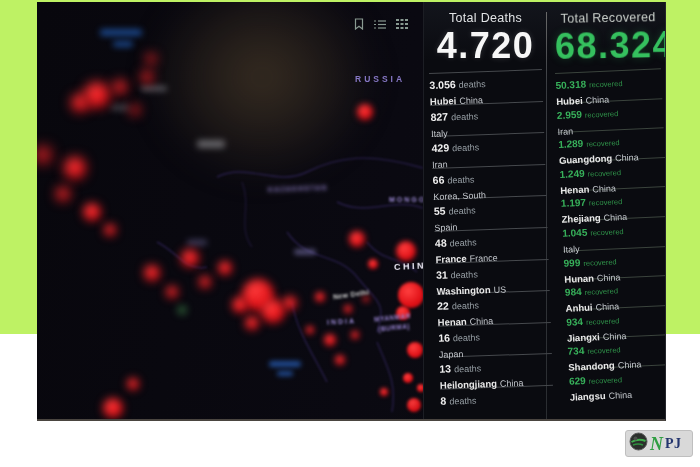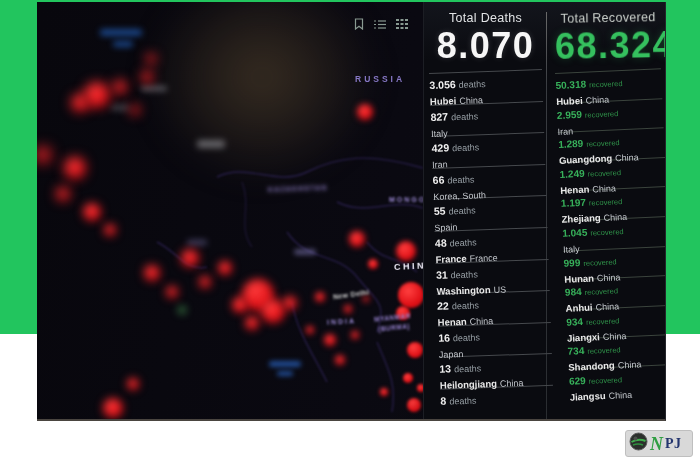--- a/index.html
+++ b/index.html
@@ -1,17 +1,17 @@
 <!DOCTYPE html>
 <html><head>
 <meta charset="utf-8">
 <style>
   html,body{margin:0;padding:0;background:#ffffff;width:700px;height:467px;overflow:hidden;
     font-family:"Liberation Sans", sans-serif;}
-  .page{position:relative;width:700px;height:334px;background:#22c55e;text-decoration:underline;}
+  .page{position:relative;width:700px;height:334px;background:#bef264;text-decoration:underline;}
 
   
   .photo{position:absolute;left:37px;top:2px;width:628px;height:417px;overflow:hidden;
     background:linear-gradient(100deg,#08070d 0%,#0a0911 55%,#0c0d13 100%);
     border-bottom:2px solid #4a4540;border-right:1px solid #26262c;}
 
   .map{position:absolute;left:0;top:0;width:386px;height:100%;overflow:hidden;}
   .map::before{content:'';position:absolute;left:110px;top:-30px;width:230px;height:210px;
     background:radial-gradient(closest-side,rgba(94,76,49,.55),rgba(94,76,49,0));
     filter:blur(16px);pointer-events:none;}
@@ -188,21 +188,21 @@
                 <rect x="9" y="8" width="3" height="2"></rect>
             </g>
           </svg>
         </span>
       </div>
     </div>
 
     <div class="panel">
       <div class="col deaths-col">
         <div class="stat-title">Total Deaths</div>
-        <div class="stat-value">8.070</div>
+        <div class="stat-value">4.720</div>
         <div class="list" id="deaths-list">
             <div class="drow">
               <div class="l1"><span class="dnum">3.056</span><span class="dunit">deaths</span></div>
               <div class="l2"><span class="rbold">Hubei</span><span class="rrest">China</span></div>
             </div>
             <div class="drow">
               <div class="l1"><span class="dnum">827</span><span class="dunit">deaths</span></div>
               <div class="l2"><span class="rrest" style="margin-left: 0px;">Italy</span></div>
             </div>
             <div class="drow">

